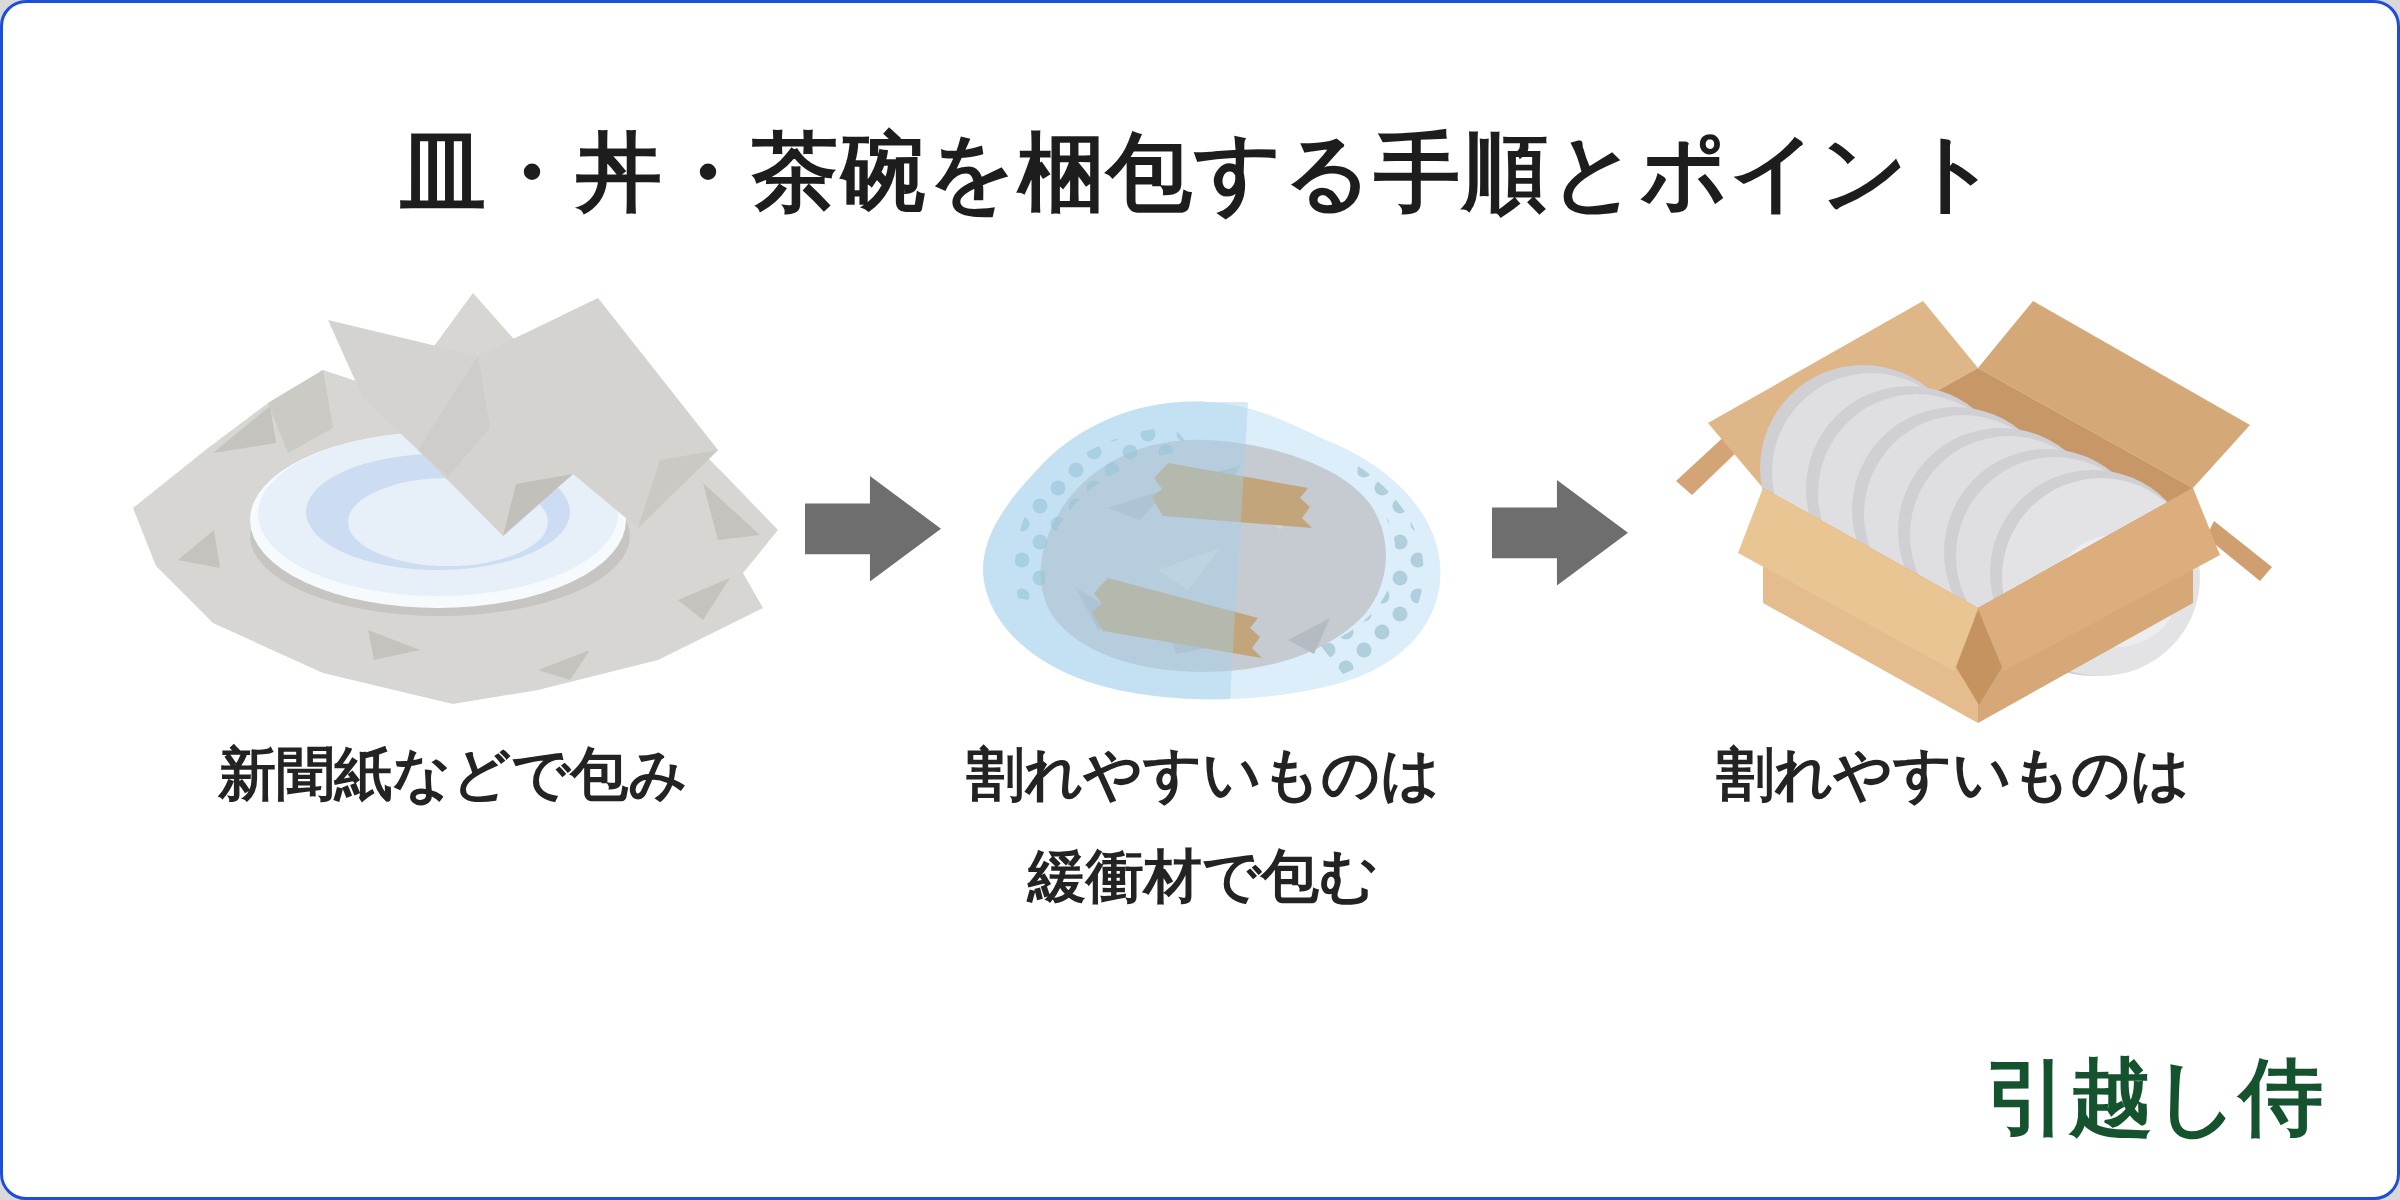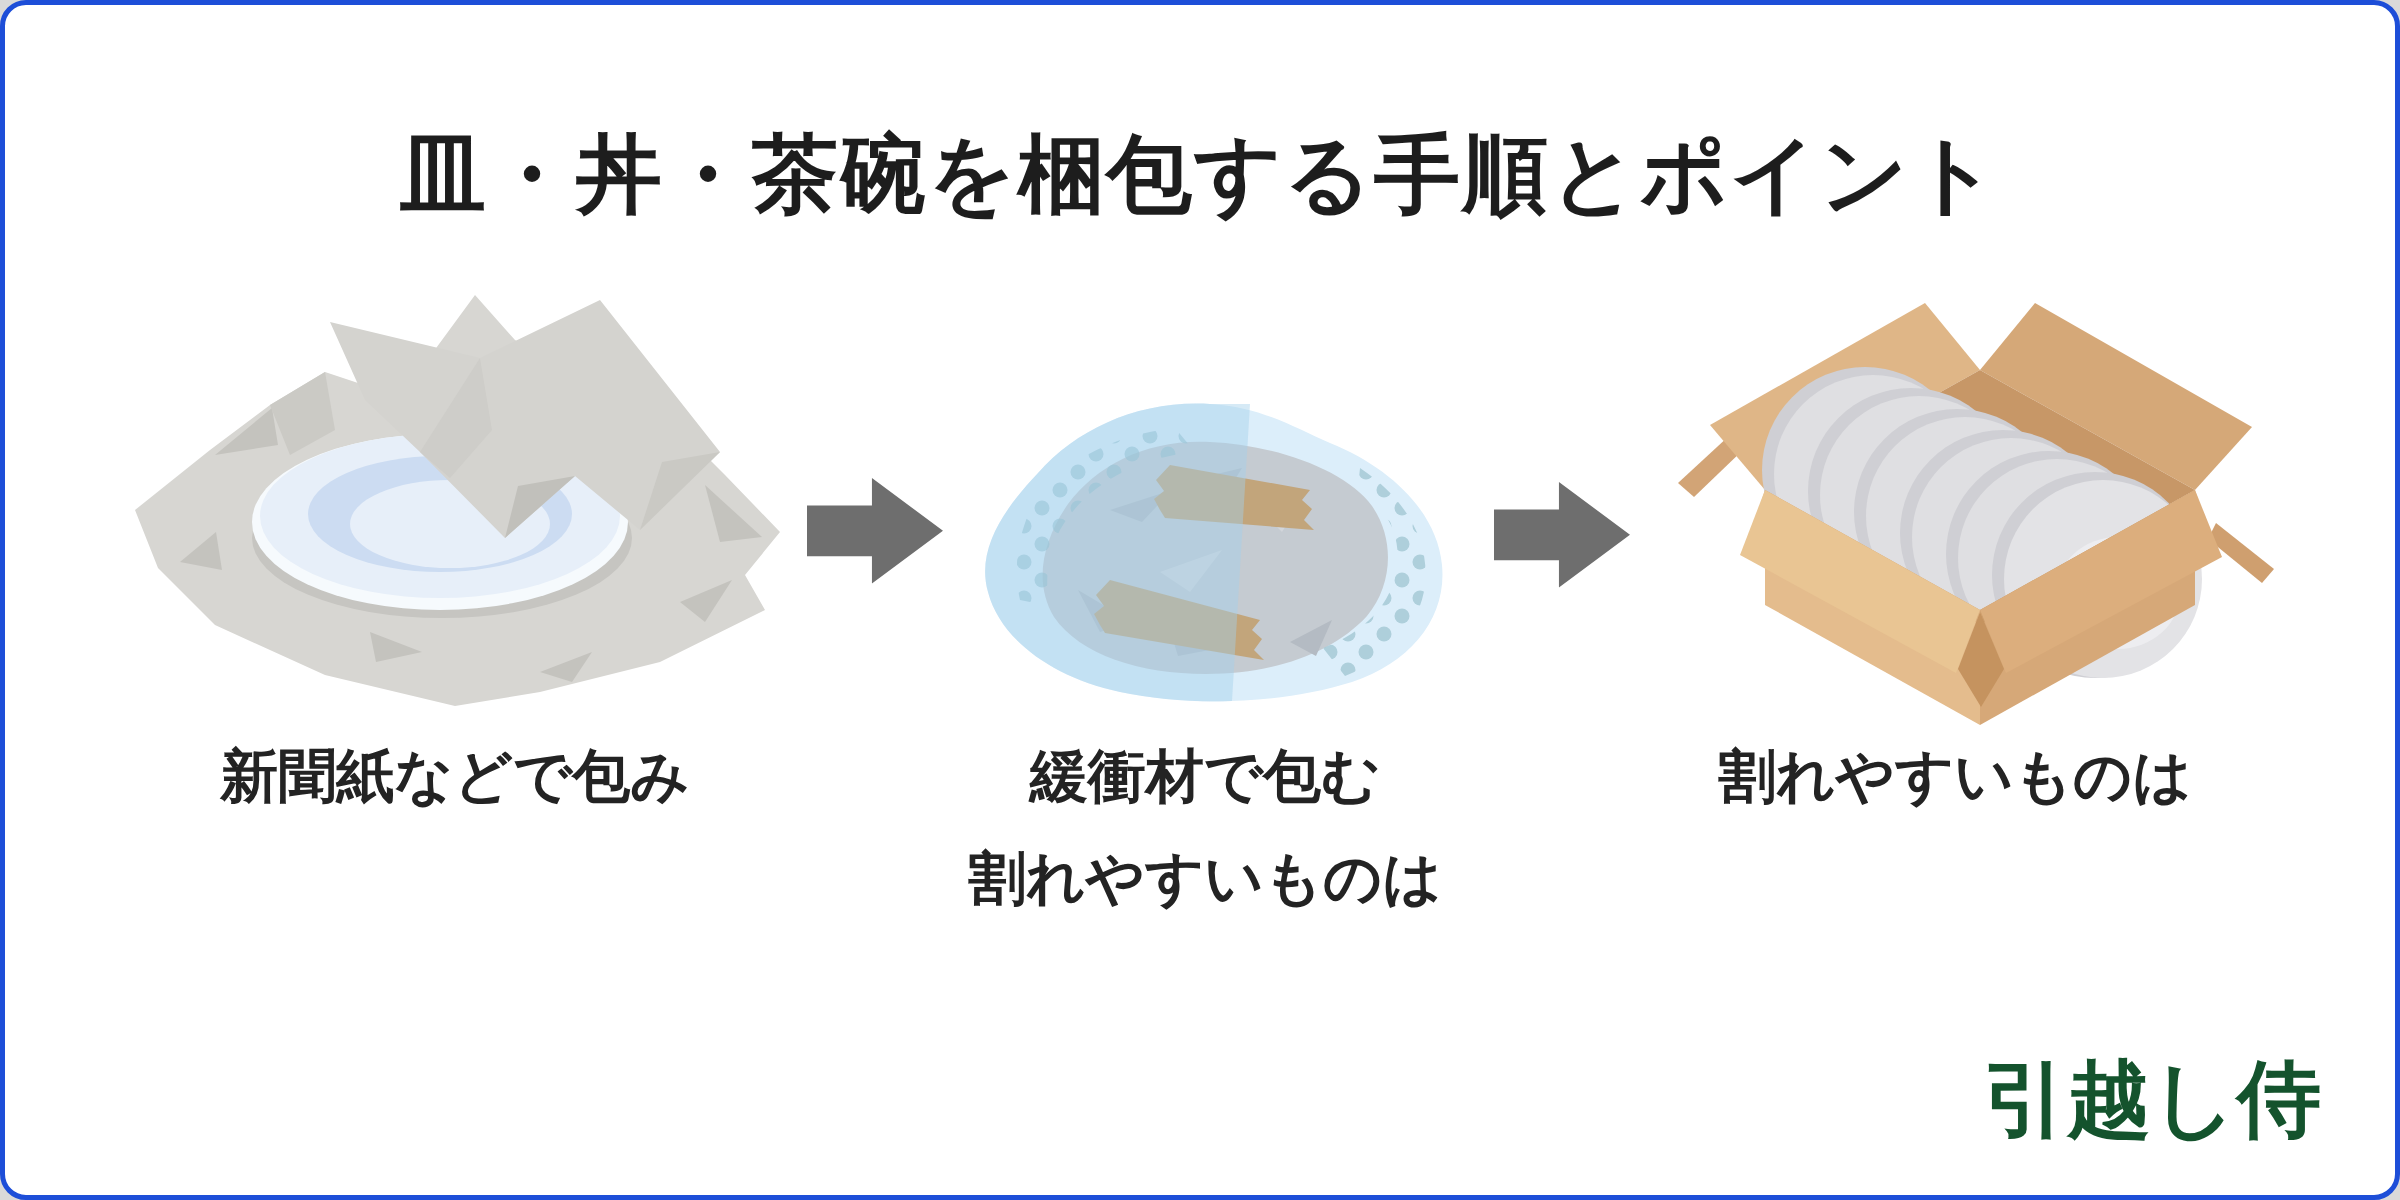--- a/index.html
+++ b/index.html
@@ -4,21 +4,21 @@
 <style>
   html,body{margin:0;padding:0;}
   body{
     width:2400px;height:1200px;
     background:#d9d9d9;
     font-family:"Liberation Sans","DejaVu Sans",sans-serif;
   }
   #canvas{
     position:absolute;left:0;top:0;width:2400px;height:1200px;
     background:#ffffff;
-    border:5px solid #1d4ed8;
+    border:3px solid #1d4ed8;
     border-radius:26px;
     box-sizing:border-box;
     overflow:hidden;
   }
   .title{
     position:absolute;top:112px;left:0;width:100%;
     text-align:center;
     font-size:86px;font-weight:800;color:#1d1d1d;
     letter-spacing:2px;
   }
@@ -163,22 +163,22 @@
       <polygon points="95,215 310,335 286,398 70,280" fill="#e9c593"></polygon>
       <polygon points="310,335 525,215 552,282 336,398" fill="#dcae7d"></polygon>
       <polygon points="288,394 310,337 334,394 311,432" fill="#c5935f"></polygon>
     </svg>
   </div>
 
   <div class="caption" id="caption-1">
     <div>新聞紙などで包み</div>
   </div>
   <div class="caption" id="caption-2">
+    <div>割れやすいものは</div>
     <div>緩衝材で包む</div>
-    <div>割れやすいものは</div>
   </div>
   <div class="caption" id="caption-3">
     <div>割れやすいものは</div>
   </div>
 
   <div class="logo">引越し侍</div>
 
 </div>
 
 </body></html>

